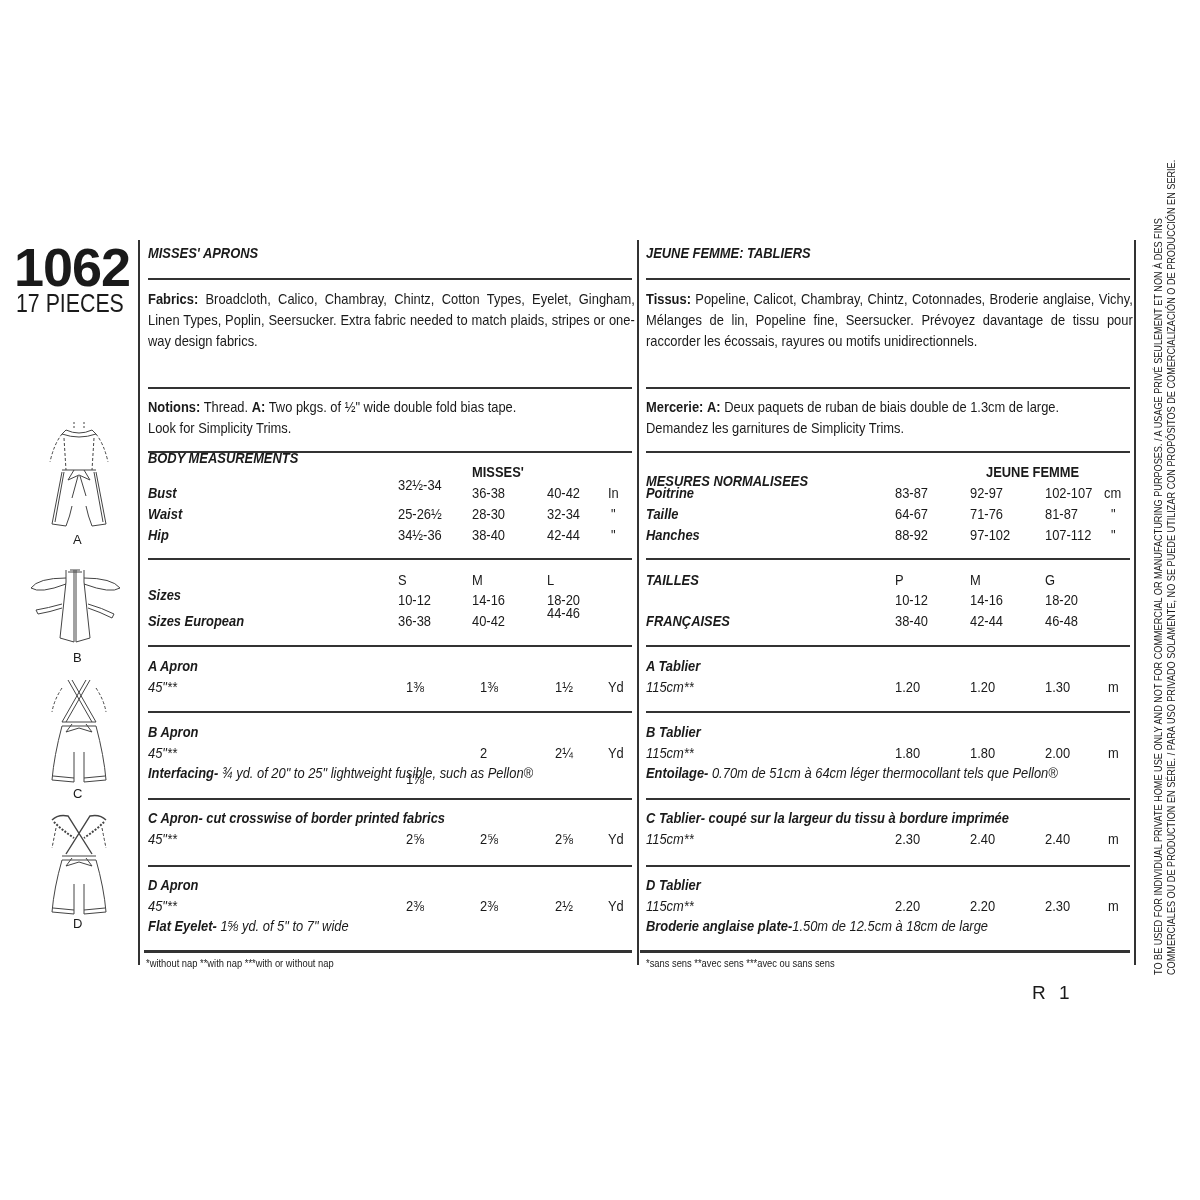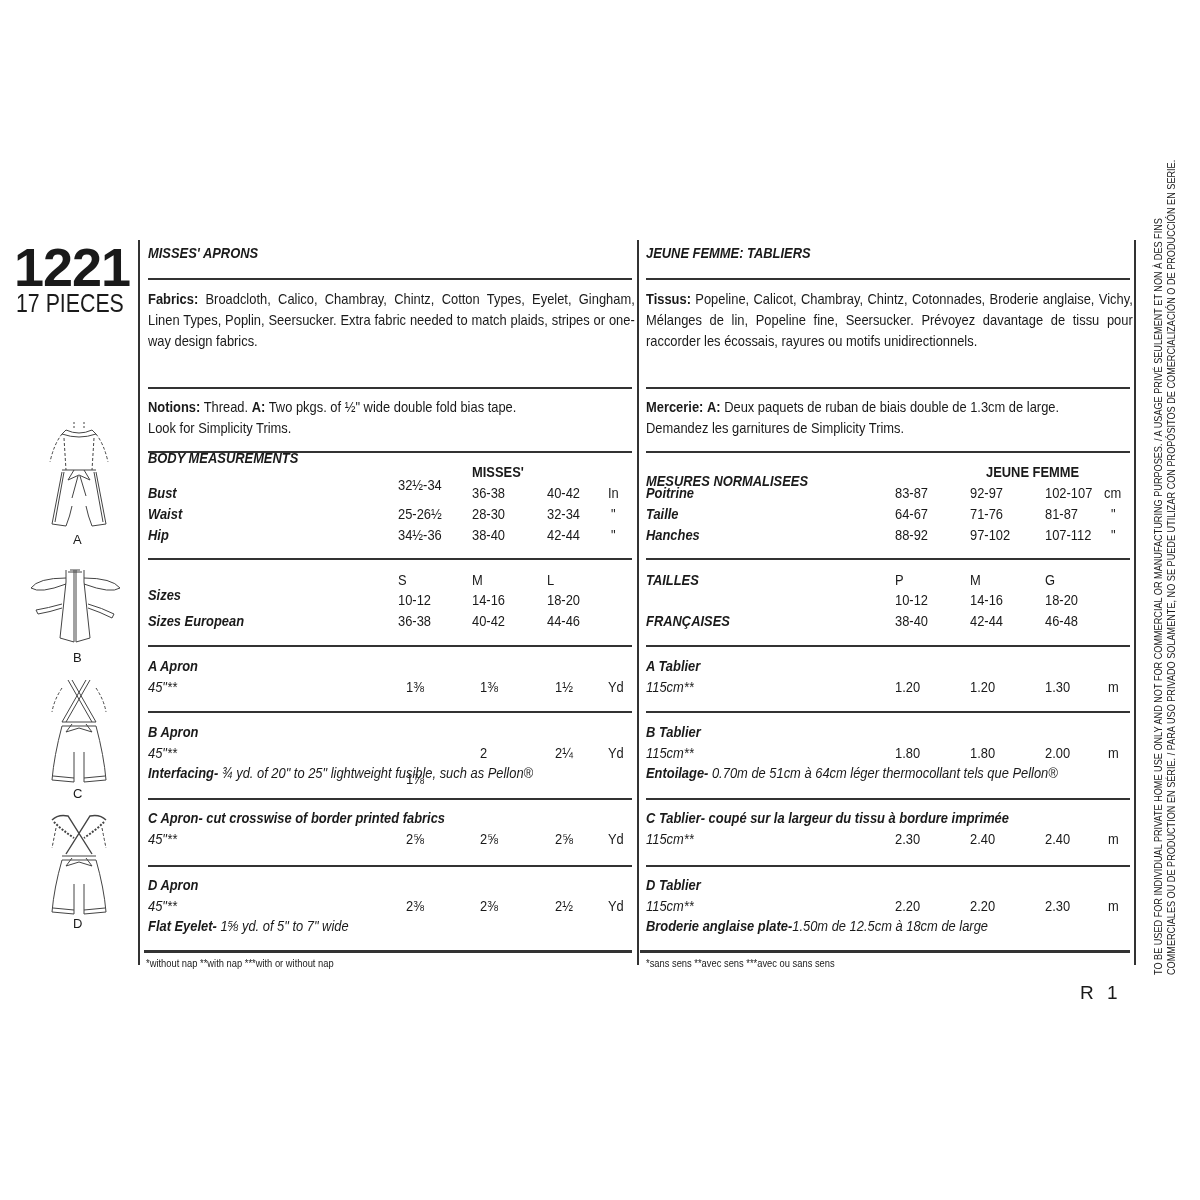--- a/index.html
+++ b/index.html
@@ -18,26 +18,26 @@
   .narrow { display: inline-block; transform: scaleX(0.86); transform-origin: left center; white-space: nowrap; }
   .para { position: absolute; left: 0; width: 566px; transform: scaleX(0.86); transform-origin: left top; text-align: justify; }
   .cell { position: absolute; white-space: nowrap; }
   .foot { font-size: 11px; transform: scaleX(0.85); transform-origin: left top; white-space: nowrap; position: absolute; }
 
   .illus { position: absolute; }
   .illus-label { position: absolute; font-size: 13px; }
 
   #side-text { position: absolute; left: 1152px; top: 975px; width: 760px; transform: rotate(-90deg); transform-origin: left top; font-size: 11px; line-height: 13px; white-space: nowrap; }
   #side-text div { transform: scaleX(0.83); transform-origin: left top; }
-  #rev { position: absolute; left: 1032px; top: 982px; font-size: 19px; letter-spacing: 4px; margin-left: 48px; }
+  #rev { position: absolute; left: 1032px; top: 982px; font-size: 19px; letter-spacing: 4px; }
 </style>
 </head>
 <body>
 
-<div id="pattern-number">1221</div>
+<div id="pattern-number">1062</div>
 <div id="pieces">17 PIECES</div>
 
 <div>
   <svg class="illus" style="left:44px;top:420px" width="70" height="110" viewBox="0 0 70 110" fill="none" stroke="#444" stroke-width="1">
     <path d="M30 2 L30 8 M40 2 L40 8" stroke-dasharray="2 2"></path>
     <path d="M22 10 Q35 16 48 10 L52 14 Q35 20 18 14 Z"></path>
     <path d="M18 14 Q10 24 6 42" stroke-dasharray="3 2"></path>
     <path d="M52 14 Q60 24 64 42" stroke-dasharray="3 2"></path>
     <path d="M20 18 L22 50 M50 18 L48 50" stroke-dasharray="3 2"></path>
     <path d="M18 50 L52 50"></path>
@@ -133,21 +133,21 @@
     <div class="row b" style="top:346px"><span class="narrow">Sizes</span></div>
     <div class="cell" style="left:250px;top:331px"><span class="narrow">S</span></div>
     <div class="cell" style="left:324px;top:331px"><span class="narrow">M</span></div>
     <div class="cell" style="left:399px;top:331px"><span class="narrow">L</span></div>
     <div class="cell" style="left:250px;top:351px"><span class="narrow">10-12</span></div>
     <div class="cell" style="left:324px;top:351px"><span class="narrow">14-16</span></div>
     <div class="cell" style="left:399px;top:351px"><span class="narrow">18-20</span></div>
     <div class="row b" style="top:372px"><span class="narrow">Sizes European</span></div>
     <div class="cell" style="left:250px;top:372px"><span class="narrow">36-38</span></div>
     <div class="cell" style="left:324px;top:372px"><span class="narrow">40-42</span></div>
-    <div class="cell" style="left:399px;top:372px"><span class="narrow">44-46</span></div>
+    <div class="cell" style="left:399px;top:364px"><span class="narrow">44-46</span></div>
   </div>
   <div class="hline" style="left:0;top:407px;width:484px"></div>
 
   <div>
     <div class="row b" style="top:417px"><span class="narrow">A Apron</span></div>
     <div class="row" style="top:438px"><span class="narrow">45"**</span></div>
     <div class="cell" style="left:258px;top:438px"><span class="narrow">1⅜</span></div>
     <div class="cell" style="left:332px;top:438px"><span class="narrow">1⅜</span></div>
     <div class="cell" style="left:407px;top:438px"><span class="narrow">1½</span></div>
     <div class="cell" style="left:460px;top:438px"><span class="narrow">Yd</span></div>

